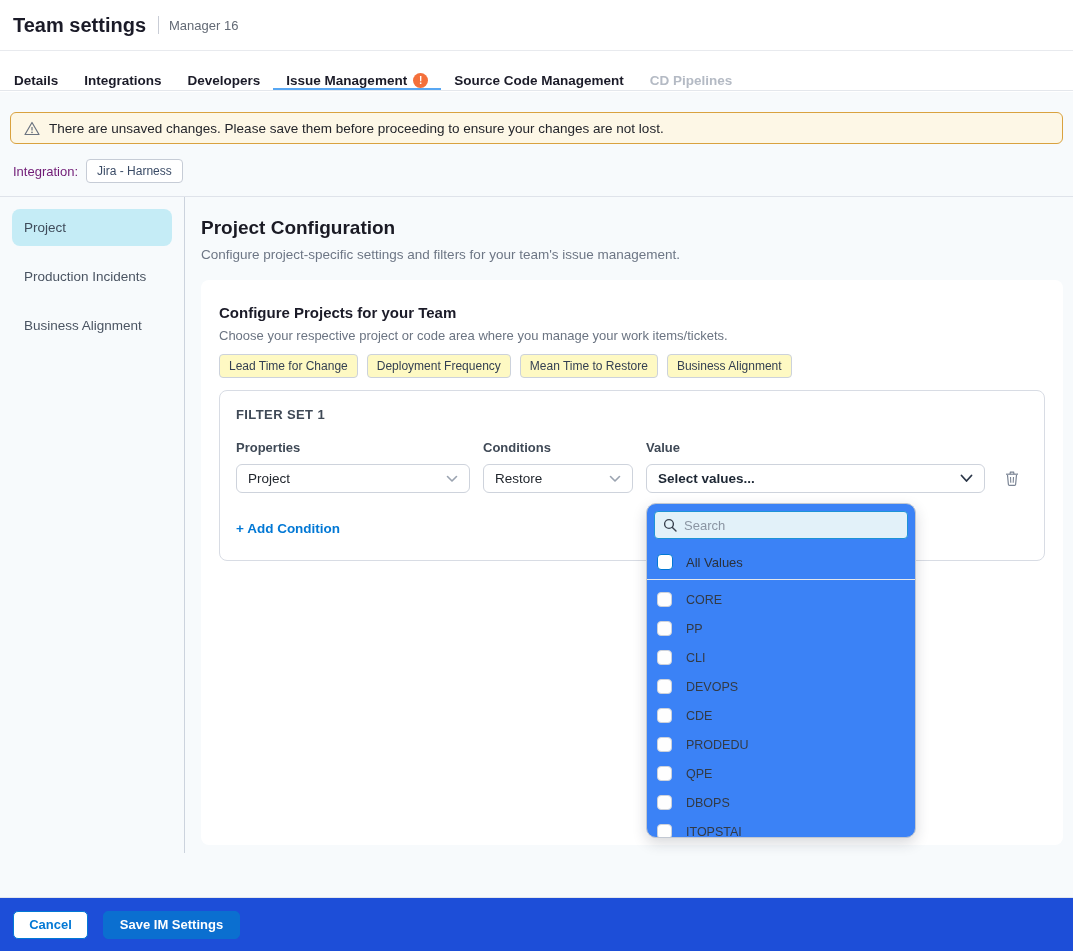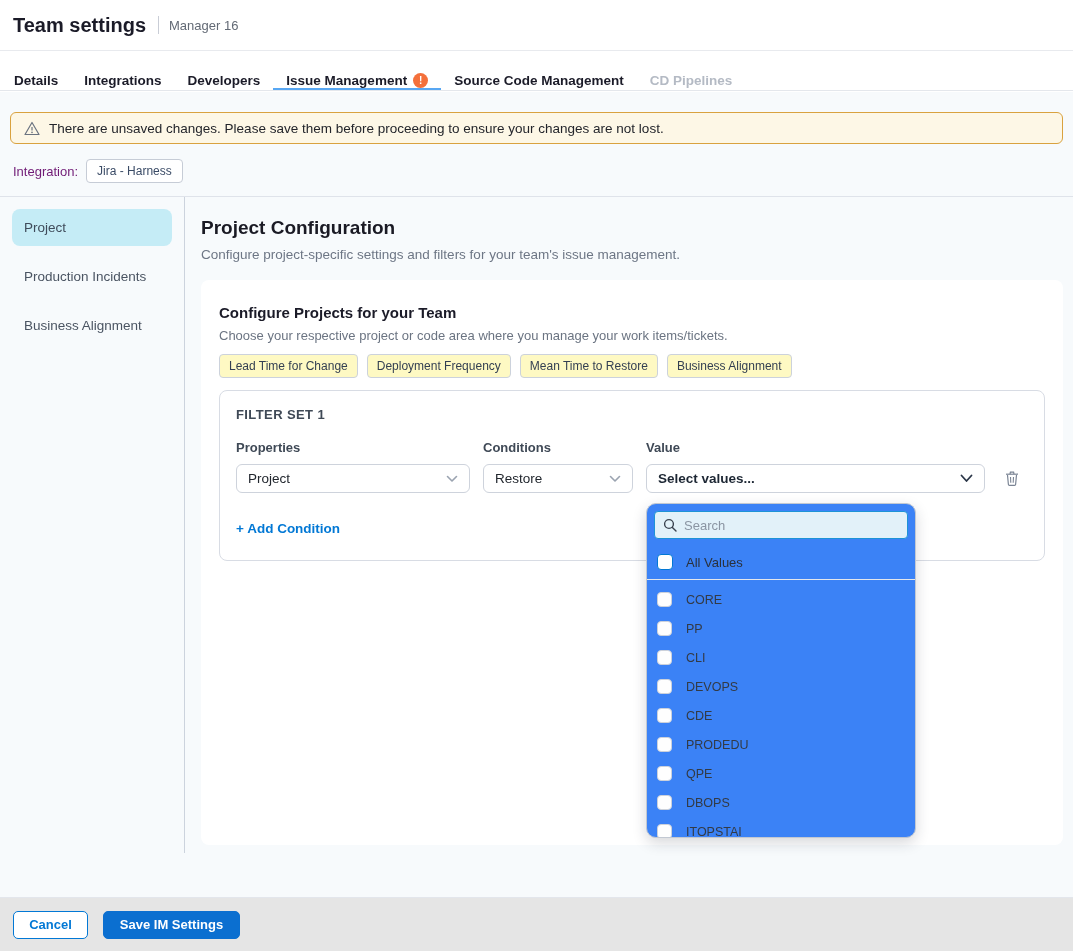--- a/index.html
+++ b/index.html
@@ -99,21 +99,21 @@
   .cb { width:16px; height:16px; border:1.6px solid #0278d5; border-radius:4px;
         background:#fff; flex-shrink:0; }
   .dd-item { display:flex; align-items:center; gap:14px; height:29px;
              padding:0 10px; cursor:pointer; }
   .dd-item .cb-sm { width:15px; height:15px; border:1.5px solid #ccd1da;
                     border-radius:4px; background:#fefefe; flex-shrink:0; }
   .dd-item .label { font-size:12.5px; color:#333a45; }
   .dd-list { padding-top:5px; }
 
   
-  .footer { position:absolute; left:0; right:0; bottom:0; height:54px; background:#e5e5e5;
+  .footer { position:absolute; left:0; right:0; bottom:0; height:54px; background:#1d4ed8;
             border-top:1px solid #e3e6ec; display:flex; align-items:center;
             gap:15px; padding:0 13px; }
   .btn { height:28px; border-radius:5px; font-size:13px; font-weight:700;
          display:flex; align-items:center; justify-content:center; cursor:pointer;
          font-family:"Liberation Sans", sans-serif; }
   .btn-cancel { width:75px; background:#fff; border:1.2px solid #0278d5; color:#0278d5; }
   .btn-save { width:137px; background:#0b6fd0; border:1px solid #0b6fd0; color:#fff; }
 
   svg { display:block; }
 </style>

